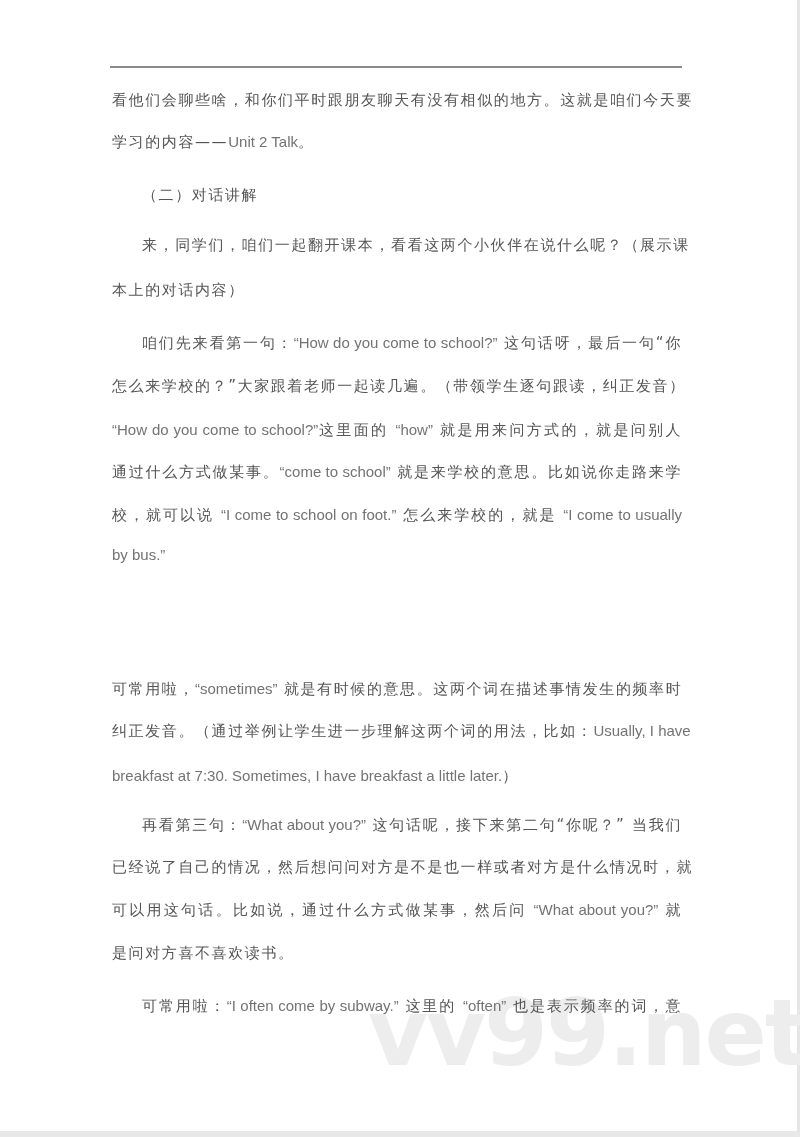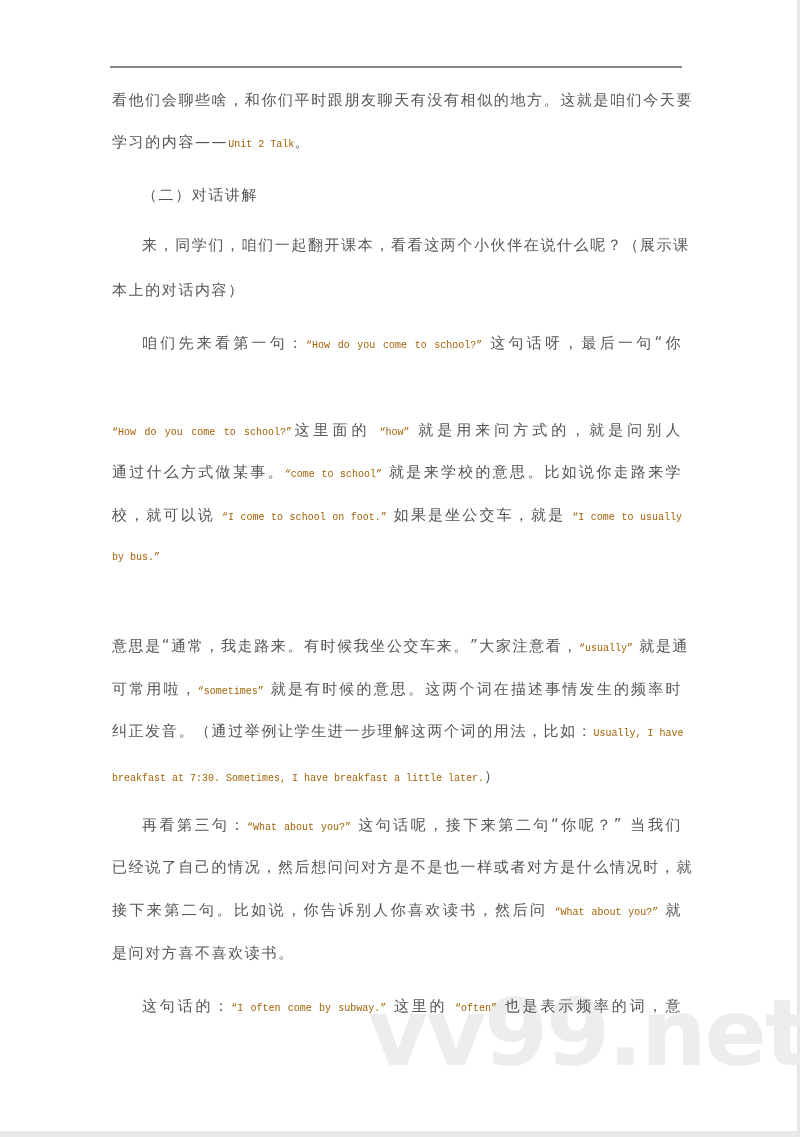--- a/index.html
+++ b/index.html
@@ -23,22 +23,22 @@
     }
     .line {
       position: absolute; left: 112px; width: 570px;
       font-size: 15px; line-height: 20px; color: #555555;
       white-space: nowrap; z-index: 1;
       letter-spacing: 1.6px;
     }
     .line.indent { left: 142px; width: 540px; }
     .line.justify { text-align: justify; text-align-last: justify; }
     .en {
-      font-family: Liberation Mono, monospace; color: #a16207;
-      letter-spacing: 0; font-size: 10px;
+      font-family: Liberation Sans, sans-serif; color: #737373;
+      letter-spacing: 0; font-size: 15px;
     }
   </style>
 </head>
 <body>
 
 <div class="page">
   <div class="header-rule"></div>
 
   <div class="watermark">vv99.net</div>
 
@@ -56,55 +56,55 @@
   <div class="line indent justify" style="top:235px">
     <span>来，同学们，咱们一起翻开课本，看看这两个小伙伴在说什么呢？（展示课</span>
   </div>
   <div class="line" style="top:280px">
     <span>本上的对话内容）</span>
   </div>
 
   <div class="line indent justify" style="top:333px">
     <span>咱们先来看第一句：</span><span class="en">“How do you come to school?”</span><span> 这句话呀，最后一句“你</span>
   </div>
+  <div class="line justify" style="top:376px">
+    <span>怎么来学校的？”大家跟着老师一起读几遍。（带领学生逐句跟读，纠正发音）</span>
+  </div>
   <div class="line justify" style="top:420px">
     <span class="en">“How do you come to school?”</span><span>这里面的 </span><span class="en">“how”</span><span> 就是用来问方式的，就是问别人</span>
   </div>
   <div class="line justify" style="top:462px">
     <span>通过什么方式做某事。</span><span class="en">“come to school”</span><span> 就是来学校的意思。比如说你走路来学</span>
   </div>
   <div class="line justify" style="top:505px">
-    <span>校，就可以说 </span><span class="en">“I come to school on foot.”</span><span> 如果是坐公交车，就是 </span><span class="en">“I come to usually</span>
+    <span>校，就可以说 </span><span class="en">“I come to school on foot.”</span><span> 怎么来学校的，就是 </span><span class="en">“I come to usually</span>
   </div>
   <div class="line" style="top:545px">
     <span class="en">by bus.”</span>
   </div>
 
-  <div class="line justify" style="top:636px">
-    <span>意思是“通常，我走路来。有时候我坐公交车来。”大家注意看，</span><span class="en">“usually”</span><span> 就是通</span>
-  </div>
   <div class="line justify" style="top:679px">
     <span>可常用啦，</span><span class="en">“sometimes”</span><span> 就是有时候的意思。这两个词在描述事情发生的频率时</span>
   </div>
   <div class="line justify" style="top:721px">
     <span>纠正发音。（通过举例让学生进一步理解这两个词的用法，比如：</span><span class="en">Usually, I have</span>
   </div>
   <div class="line" style="top:766px">
     <span class="en">breakfast at 7:30. Sometimes, I have breakfast a little later.</span><span>）</span>
   </div>
 
   <div class="line indent justify" style="top:815px">
     <span>再看第三句：</span><span class="en">“What about you?”</span><span> 这句话呢，接下来第二句“你呢？” 当我们</span>
   </div>
   <div class="line justify" style="top:857px">
     <span>已经说了自己的情况，然后想问问对方是不是也一样或者对方是什么情况时，就</span>
   </div>
   <div class="line justify" style="top:900px">
-    <span>接下来第二句。比如说，你告诉别人你喜欢读书，然后问 </span><span class="en">“What about you?”</span><span> 就</span>
+    <span>可以用这句话。比如说，通过什么方式做某事，然后问 </span><span class="en">“What about you?”</span><span> 就</span>
   </div>
   <div class="line" style="top:943px">
     <span>是问对方喜不喜欢读书。</span>
   </div>
 
   <div class="line indent justify" style="top:996px">
-    <span>这句话的：</span><span class="en">“I often come by subway.”</span><span> 这里的 </span><span class="en">“often”</span><span> 也是表示频率的词，意</span>
+    <span>可常用啦：</span><span class="en">“I often come by subway.”</span><span> 这里的 </span><span class="en">“often”</span><span> 也是表示频率的词，意</span>
   </div>
 </div>
 
 </body></html>

